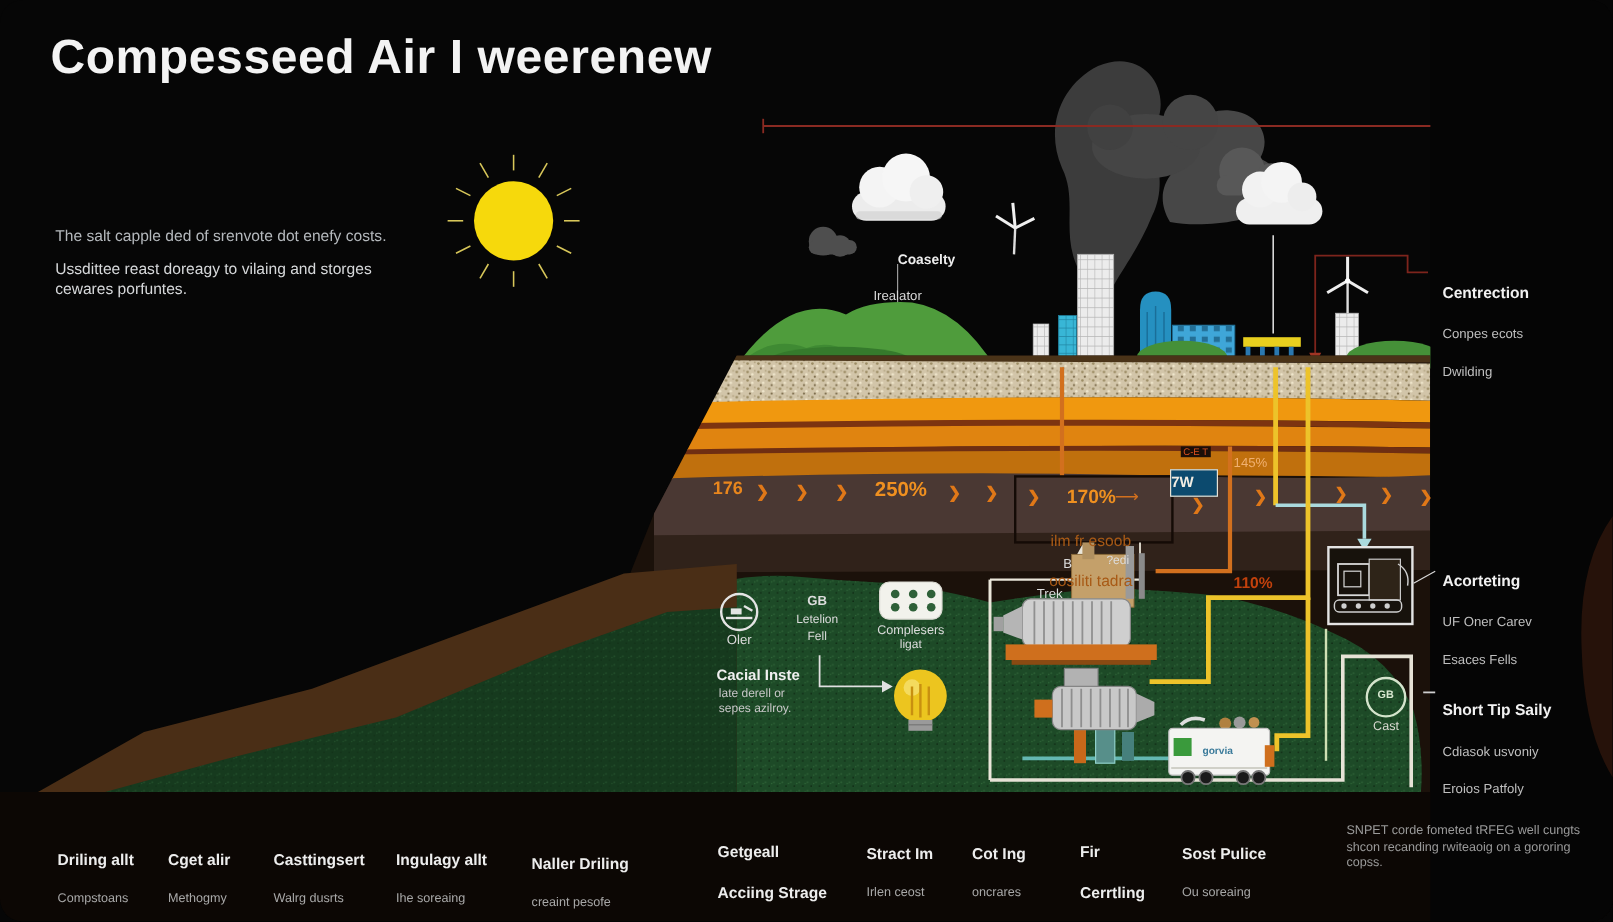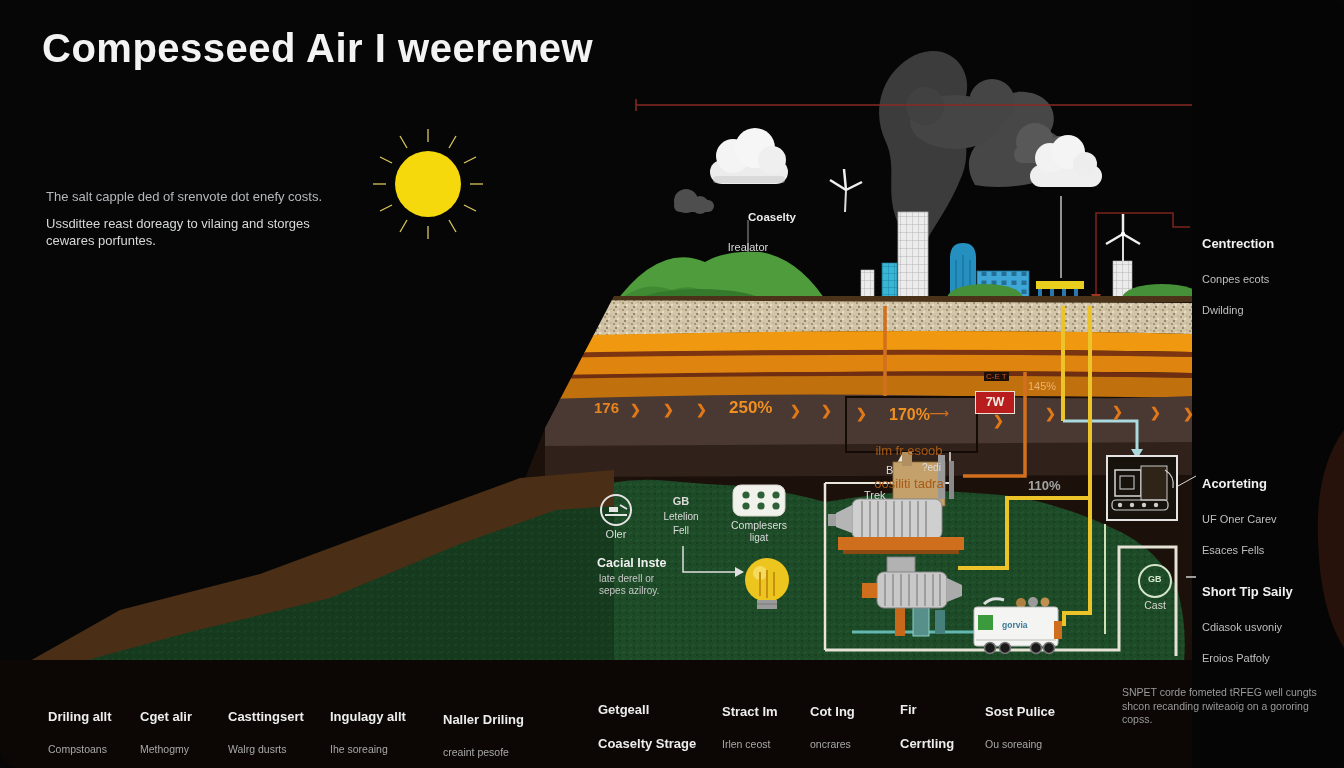--- a/index.html
+++ b/index.html
@@ -12,22 +12,22 @@
   .para.bold{font-weight:400;color:#d6d8da;}
   .chv{font-size:13px;font-weight:700;color:#e07818;}
   .pct{font-weight:700;color:#ef9020;}
   .lblB{font-weight:700;font-size:13px;color:#f1f1f1;line-height:1.15;}
   .lblS{font-size:11px;color:#bfbfbf;line-height:1.2;}
   .glbl{font-size:10.5px;color:#dcdcdc;line-height:1.2;}
   .ctr{text-align:center;}
   .bi{line-height:1.18;}
   .bi .t1{font-weight:700;font-size:13px;color:#ededed;}
   .bi .s1{font-size:10.5px;color:#a8a8a8;line-height:1.28;}
-  .box7w{border:1.5px solid #e8e2d4;background:#b91c1c;color:#f0ece2;font-weight:700;
-         font-size:12.5px;text-align:center;line-height:20px;}
+  .box7w{border:1.5px solid #e8e2d4;background:#0c4a6e;color:#f0ece2;font-weight:700;
+         font-size:12.5px;text-align:left;line-height:20px;}
 </style>
 </head>
 <body>
 
 <div id="stage">
 
 <svg id="scene" width="1344" height="768" viewBox="0 0 1344 768">
   <defs>
     <clipPath id="gclip">
           <path d="M 614,296 L 1192,296 L 1192,662 L 452,662 L 545,428 Z"></path>
@@ -317,21 +317,21 @@
   <div>oosiliti tadra</div>
 </div>
 <div class="t" style="left:1028px;top:380px;font-size:11px;color:#f0b070;">145%</div>
 <div class="t" style="left:984px;top:372px;font-size:8px;color:#d85020;background:#1c0f08;padding:0 2px;">C-E T</div>
 <div class="t box7w" style="left:975px;top:391px;width:38px;height:21px;">7W</div>
 <span class="t chv" style="left:993px;top:413px;">❯</span>
 <span class="t chv" style="left:1045px;top:406px;">❯</span>
 <span class="t chv" style="left:1112px;top:404px;">❯</span>
 <span class="t chv" style="left:1150px;top:405px;">❯</span>
 <span class="t chv" style="left:1183px;top:406px;">❯</span>
-<div class="t" style="left:1028px;top:478px;font-size:13px;font-weight:700;color:#a3a3a3;">110%</div>
+<div class="t" style="left:1028px;top:478px;font-size:13px;font-weight:700;color:#c2410c;">110%</div>
 
 <div class="t glbl" style="left:864px;top:489px;font-size:11px;">Trek</div>
 <div class="t glbl" style="left:886px;top:464px;font-size:11px;">B</div>
 <div class="t glbl" style="left:922px;top:462px;font-size:10px;">?edi</div>
 <div class="t glbl ctr" style="left:596px;top:528px;width:40px;font-size:11px;">Oler</div>
 <div class="t glbl ctr" style="left:661px;top:495px;width:40px;font-weight:700;font-size:11px;">GB</div>
 <div class="t glbl ctr" style="left:653px;top:511px;width:56px;font-size:10px;">Letelion</div>
 <div class="t glbl ctr" style="left:661px;top:525px;width:40px;font-size:10px;">Fell</div>
 <div class="t glbl ctr" style="left:719px;top:519px;width:80px;font-size:10.5px;">Complesers</div>
 <div class="t glbl ctr" style="left:739px;top:532px;width:40px;font-size:10px;">ligat</div>
@@ -374,21 +374,21 @@
   <div class="t1">Ingulagy allt</div>
   <div class="s1">Ihe soreaing</div>
 </div>
 <div class="t bi" style="left:443px;top:693px;width:110px;">
   <div class="t1">Naller Driling</div>
   <div class="s1">creaint pesofe</div>
   
 </div>
 <div class="t bi" style="left:598px;top:683px;width:110px;">
   <div class="t1">Getgeall</div>
-  <div class="t1">Coaselty Strage</div>
+  <div class="t1">Acciing Strage</div>
   
 </div>
 <div class="t bi" style="left:722px;top:685px;width:85px;">
   <div class="t1">Stract Im</div>
   <div class="s1">Irlen ceost</div>
   
 </div>
 <div class="t bi" style="left:810px;top:685px;width:80px;">
   <div class="t1">Cot Ing</div>
   <div class="s1">oncrares</div>

